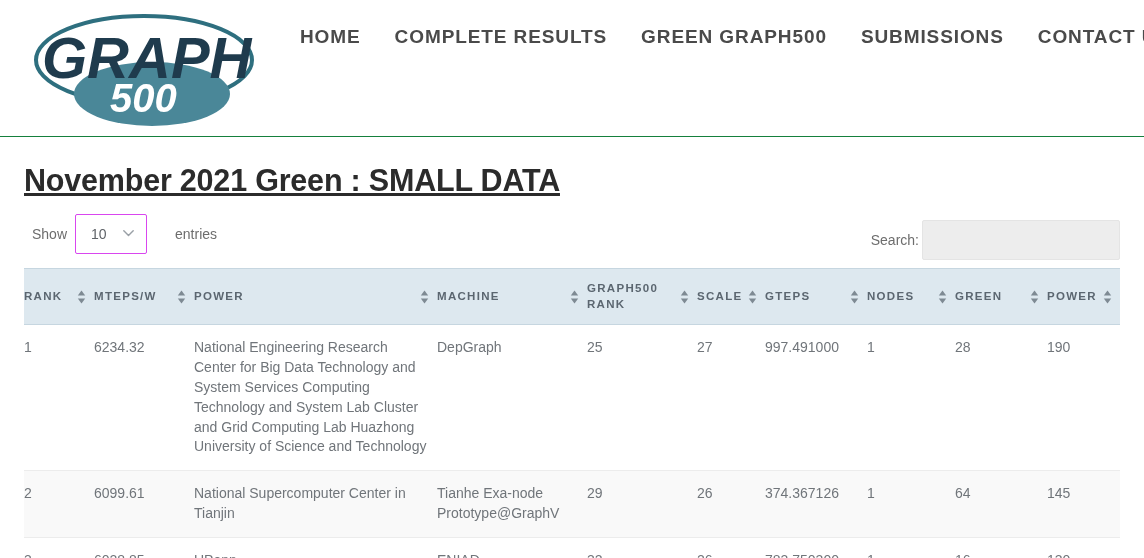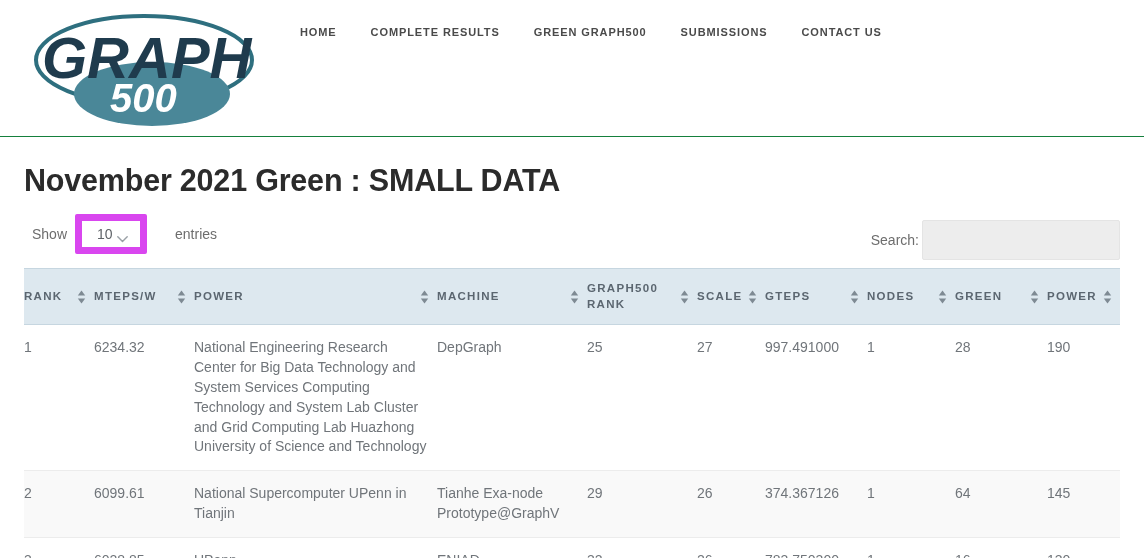--- a/index.html
+++ b/index.html
@@ -33,21 +33,21 @@
   }
   .nav {
     position: absolute;
     left: 300px;
     top: 26px;
     right: 0;
     display: flex;
     align-items: flex-start;
   }
   .nav-item {
-    font-size: 11px;
+    font-size: 19px;
     font-weight: bold;
     letter-spacing: 0.9px;
     color: #4a4a4a;
     text-decoration: none;
     white-space: nowrap;
     padding: 0 0;
     margin-right: 34px;
   }
   .nav-item:last-child { margin-right: 0; }
 
@@ -55,20 +55,21 @@
   .page {
     padding: 0 24px;
   }
   .page-title {
     margin: 0;
     padding: 26px 0 0 0;
     font-size: 30.5px;
     font-weight: bold;
     color: #2b2b2b;
     letter-spacing: -0.2px;
+    text-decoration: underline;
   }
 
   
   .controls {
     position: relative;
     height: 58px;
     margin-top: 12px;
   }
   .length-box {
     position: absolute;
@@ -78,21 +79,21 @@
     align-items: center;
     font-size: 14px;
     color: #6d6d6d;
   }
   .length-label-pre { margin-right: 8px; }
   .length-label-post { margin-left: 28px; }
   .length-select {
     position: relative;
     width: 72px;
     height: 40px;
-    border: 7px solid #d946ef;
+    border: 1px solid #d946ef;
     border-radius: 2px;
     background: #ffffff;
     display: flex;
     align-items: center;
     box-sizing: border-box;
   }
   .length-select .value {
     position: absolute;
     left: 15px;
     font-size: 14px;
@@ -352,21 +353,21 @@
         <td>25</td>
         <td>27</td>
         <td>997.491000</td>
         <td>1</td>
         <td>28</td>
         <td>190</td>
       </tr>
       <tr class="row-even">
         <td class="pad-l">2</td>
         <td>6099.61</td>
-        <td>National Supercomputer UPenn in Tianjin</td>
+        <td>National Supercomputer Center in Tianjin</td>
         <td>Tianhe Exa-node Prototype@GraphV</td>
         <td>29</td>
         <td>26</td>
         <td>374.367126</td>
         <td>1</td>
         <td>64</td>
         <td>145</td>
       </tr>
       <tr class="row-odd">
         <td class="pad-l">3</td>

